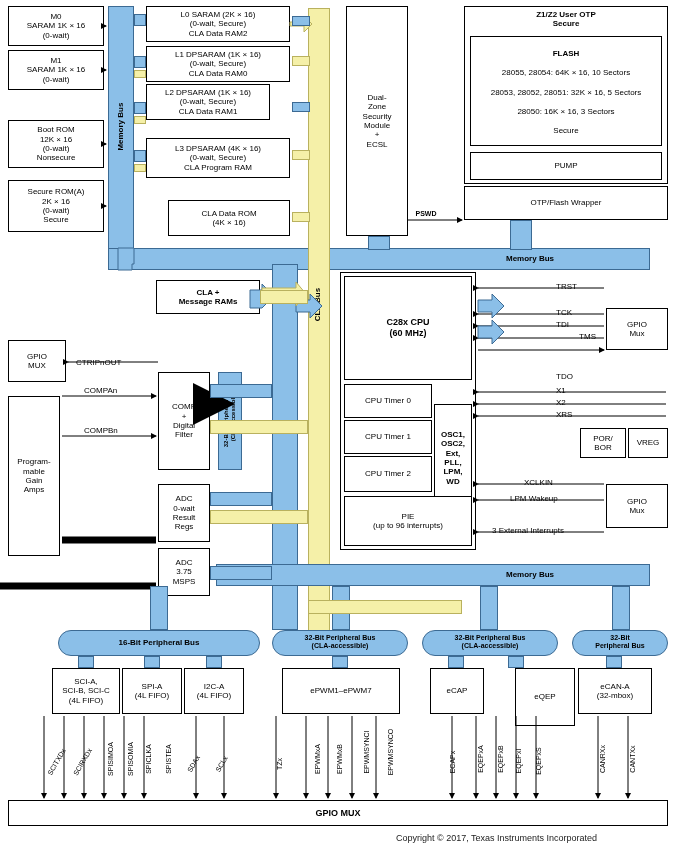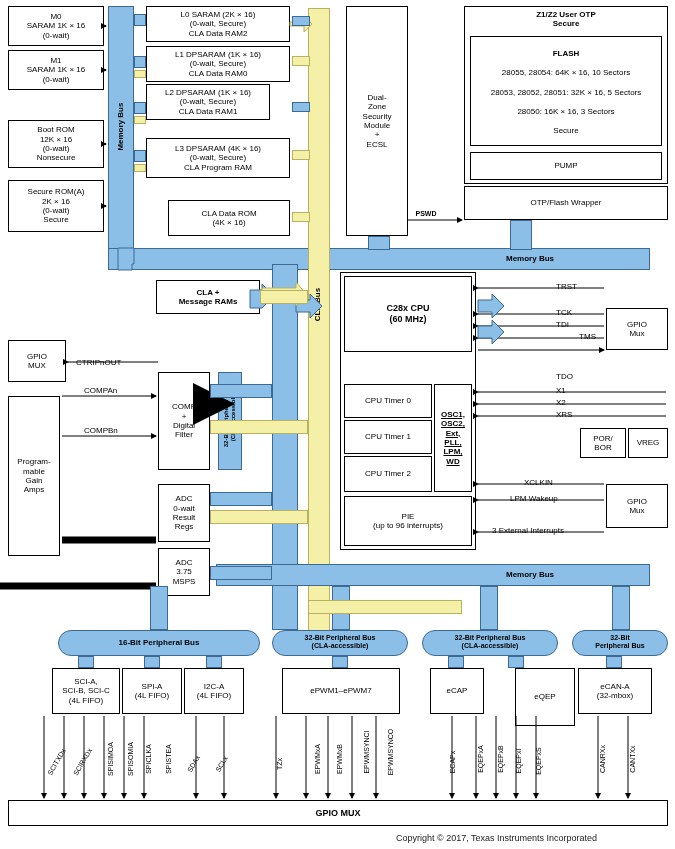--- a/index.html
+++ b/index.html
@@ -142,34 +142,34 @@
     <span>OTP/Flash Wrapper</span>
   </div>
   <div class="lbl bold" style="left:406px;top:210px;width:40px;font-size:7px;">PSWD</div>
 
   <div class="box" style="left:156px;top:280px;width:104px;height:34px;">
     <span class="lines bold">CLA +
 Message RAMs</span>
   </div>
 
   <div class="box" style="left:340px;top:272px;width:136px;height:278px;background:transparent;"></div>
-  <div class="box" style="left:344px;top:276px;width:128px;height:76px;">
+  <div class="box" style="left:344px;top:276px;width:128px;height:104px;">
     <span class="lines bold" style="font-size:9px;">C28x CPU
 (60 MHz)</span>
   </div>
   <div class="box" style="left:344px;top:384px;width:88px;height:34px;">
     <span>CPU Timer 0</span>
   </div>
   <div class="box" style="left:344px;top:420px;width:88px;height:34px;">
     <span>CPU Timer 1</span>
   </div>
   <div class="box" style="left:344px;top:456px;width:88px;height:36px;">
     <span>CPU Timer 2</span>
   </div>
-  <div class="box" style="left:434px;top:384px;width:38px;height:108px;text-decoration:underline;">
+  <div class="box" style="left:434px;top:404px;width:38px;height:108px;">
     <span class="lines bold">OSC1,
 OSC2,
 Ext,
 PLL,
 LPM,
 WD</span>
   </div>
   <div class="box" style="left:344px;top:496px;width:128px;height:50px;">
     <span class="lines">PIE
 (up to 96 interrupts)</span>

